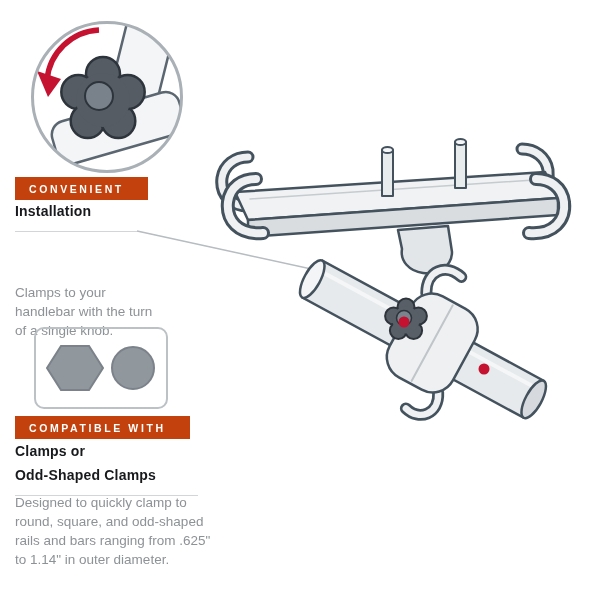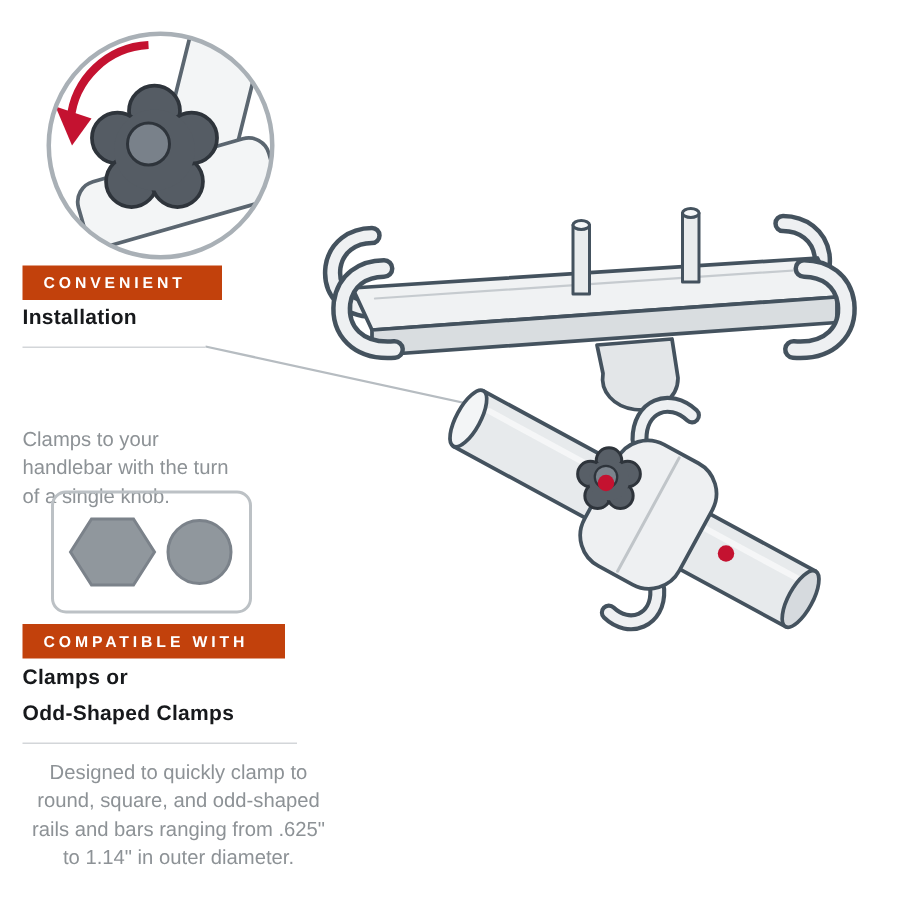--- a/index.html
+++ b/index.html
@@ -21,21 +21,21 @@
   #title1{left:15px;top:203px;}
   #title2{left:15px;top:439px;}
   #title2 span{display:block;line-height:24px;}
   .rule{position:absolute;height:0;border-top:1px solid #d3d6d9;}
   #rule1{left:15px;top:231px;width:122px;}
   #rule2{left:15px;top:495px;width:183px;}
   .body-text{
     position:absolute;font-size:13.5px;color:#8d9296;line-height:1.42;
   }
   #body1{left:15px;top:241px;width:145px;margin-top:42px;}
-  #body2{left:15px;top:505px;width:208px;text-align:center;}
+  #body2{left:15px;top:493px;width:208px;}
   .compat-box{
     position:absolute;left:34px;top:327px;width:134px;height:82px;
     border:2px solid #bcc1c5;border-radius:10px;
     display:flex;align-items:center;justify-content:center;box-sizing:border-box;
   }
 </style>
 </head>
 <body>
 
 <div class="stage">

